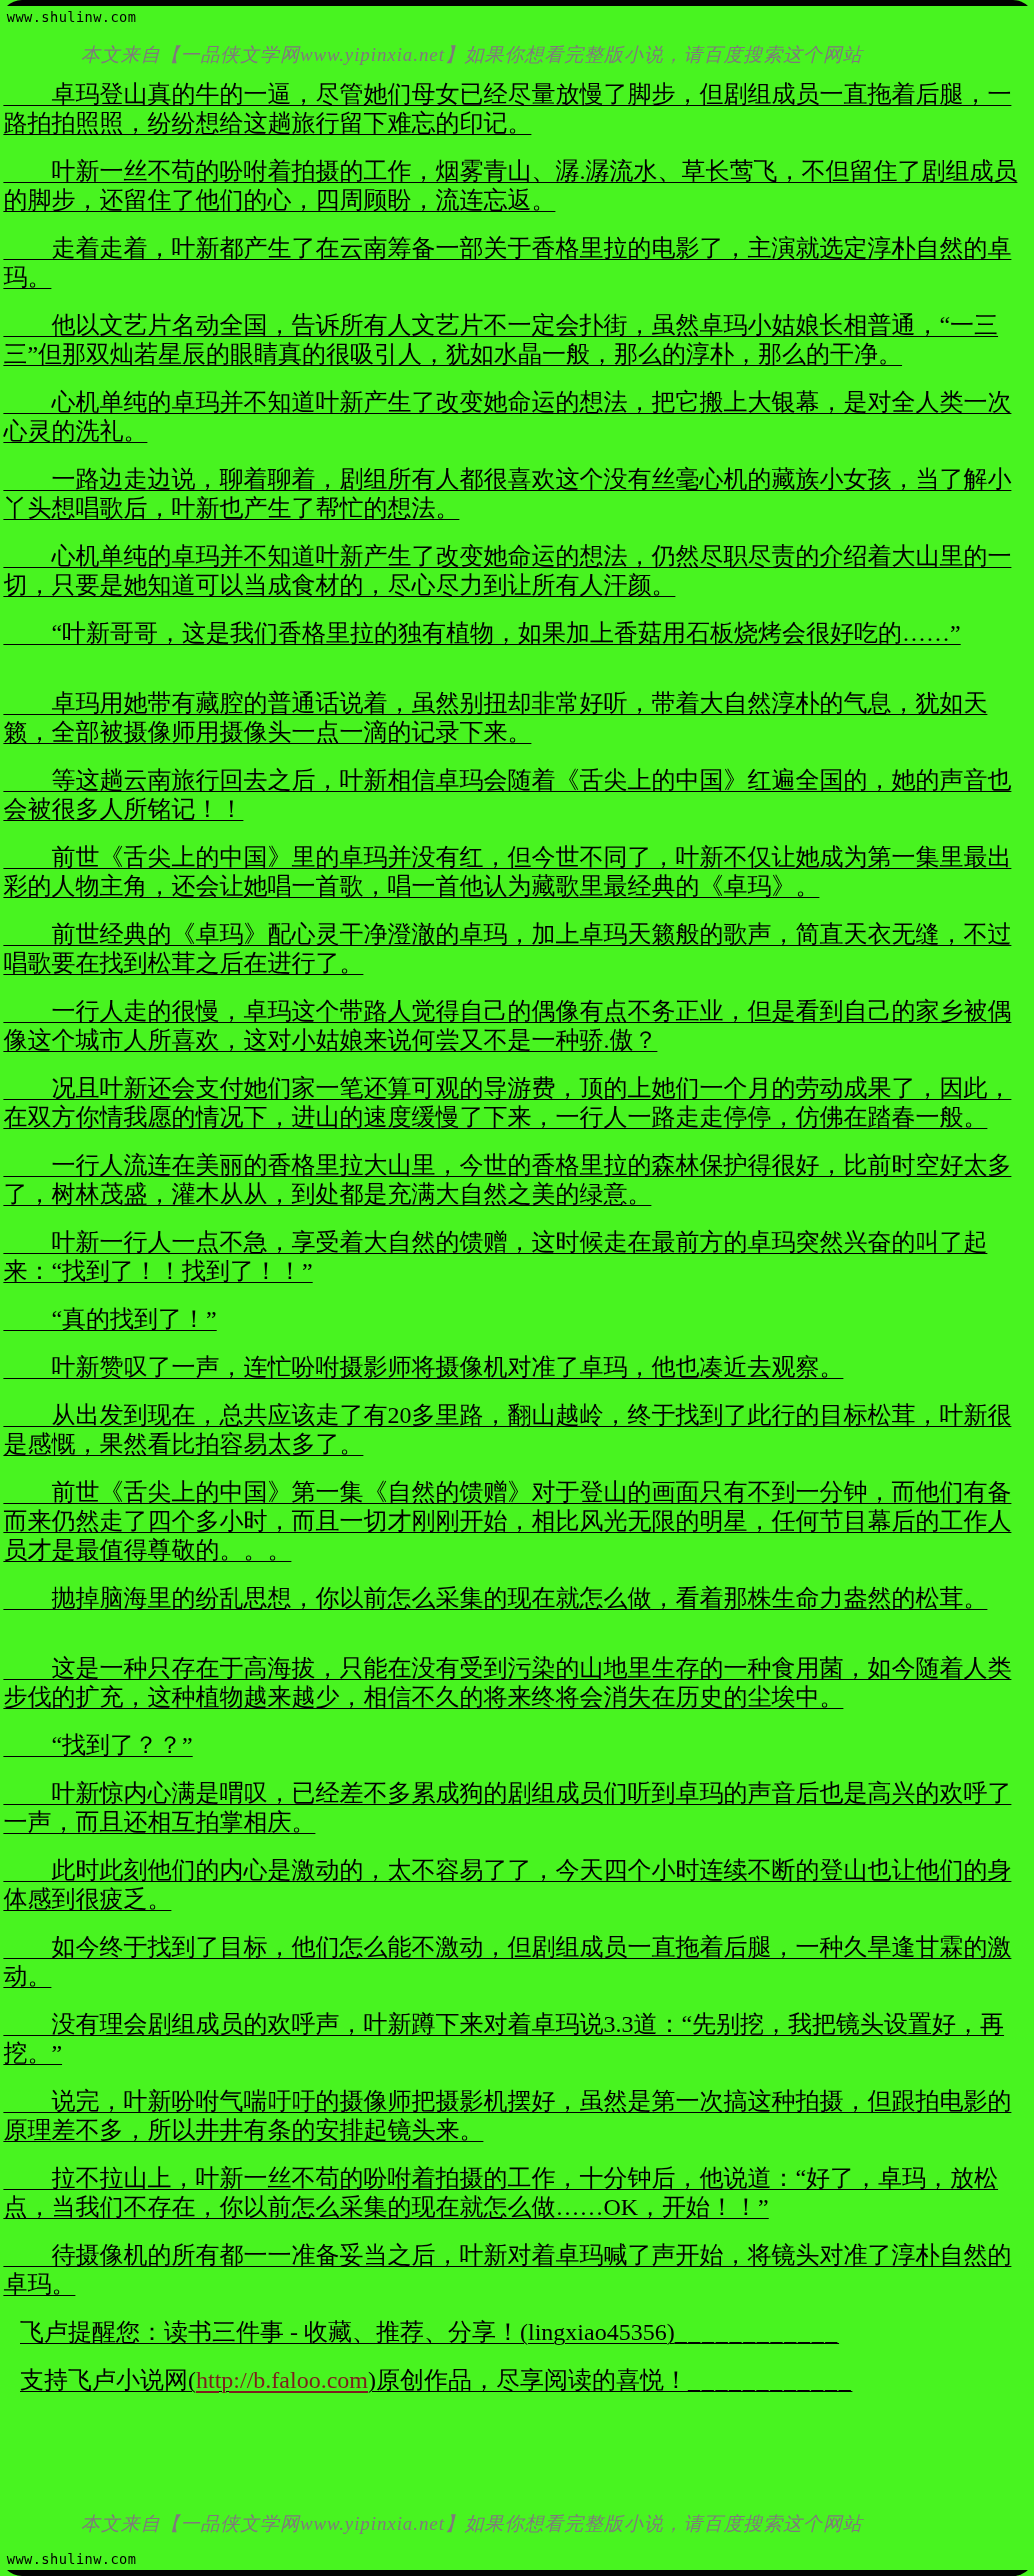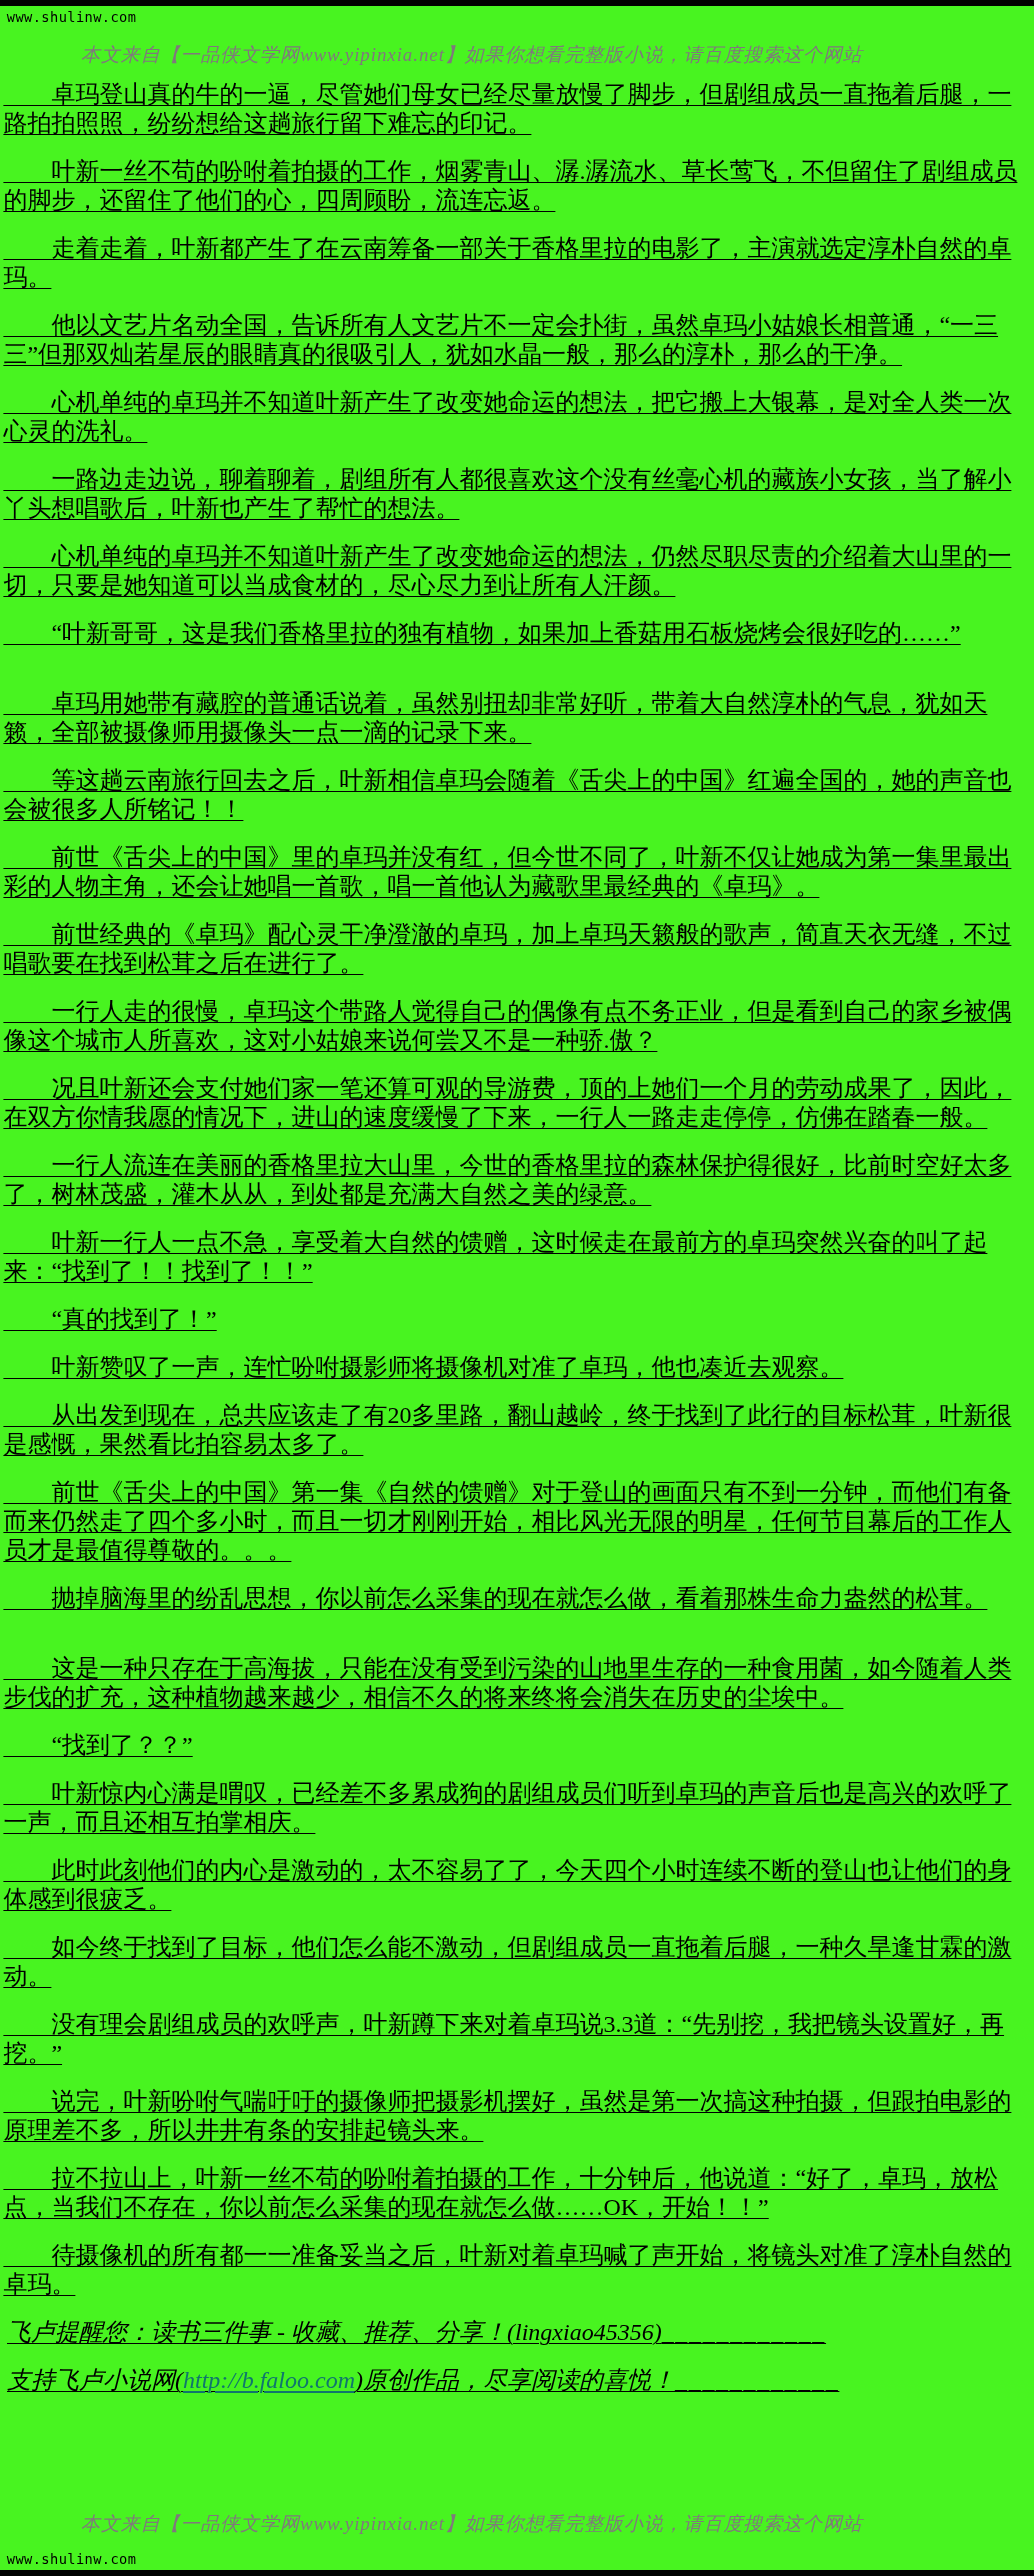--- a/index.html
+++ b/index.html
@@ -5,20 +5,21 @@
   html,body{margin:0;padding:0;}
   body{background:#48f420;}
   .page{
     position:relative;
     width:1035px;
     height:2576px;
     overflow:hidden;
     background:#48f420;
     font-family:"Liberation Serif","DejaVu Serif",serif;
     color:#000;
+    border-radius:22px;
   }
   .bar{height:6px;background:#000;width:100%;}
   .site-url{
     font-family:"DejaVu Sans Mono","Liberation Mono",monospace;
     font-size:13.7px;
     color:#000;
     padding:3.4px 6.8px 0 6.8px;
     letter-spacing:0.4px;
   }
   .notice{
@@ -40,30 +41,29 @@
   }
   .content p{
     margin:0 0 19px 0;
     text-decoration:underline;
     text-decoration-thickness:0.9px;
     text-underline-offset:3.4px;
   }
   .content p.gap-lg{margin-bottom:41px;}
   .promo{
     margin:0 0 19px 0;
-    padding:0 7px;
+    padding:0 20px;
     font-size:24px;
     line-height:29px;
     text-decoration:underline;
     text-decoration-thickness:0.9px;
     text-underline-offset:3.4px;
     word-break:break-all;
-    font-style:italic;
   }
-  .promo .url{color:#0f766e;text-decoration:underline;cursor:pointer;margin-top:12px;}
+  .promo .url{color:#7f1d1d;text-decoration:underline;cursor:pointer;margin-top:12px;}
   .trail{letter-spacing:1.7px;}
   .footer-cluster{
     position:absolute;
     left:0;right:0;bottom:0;
   }
   .footer-cluster .notice{margin:0 0 13.7px 0;}
   .footer-cluster .site-url{padding:0 6.8px 3.4px 6.8px;}
 </style>
 </head>
 <body>

